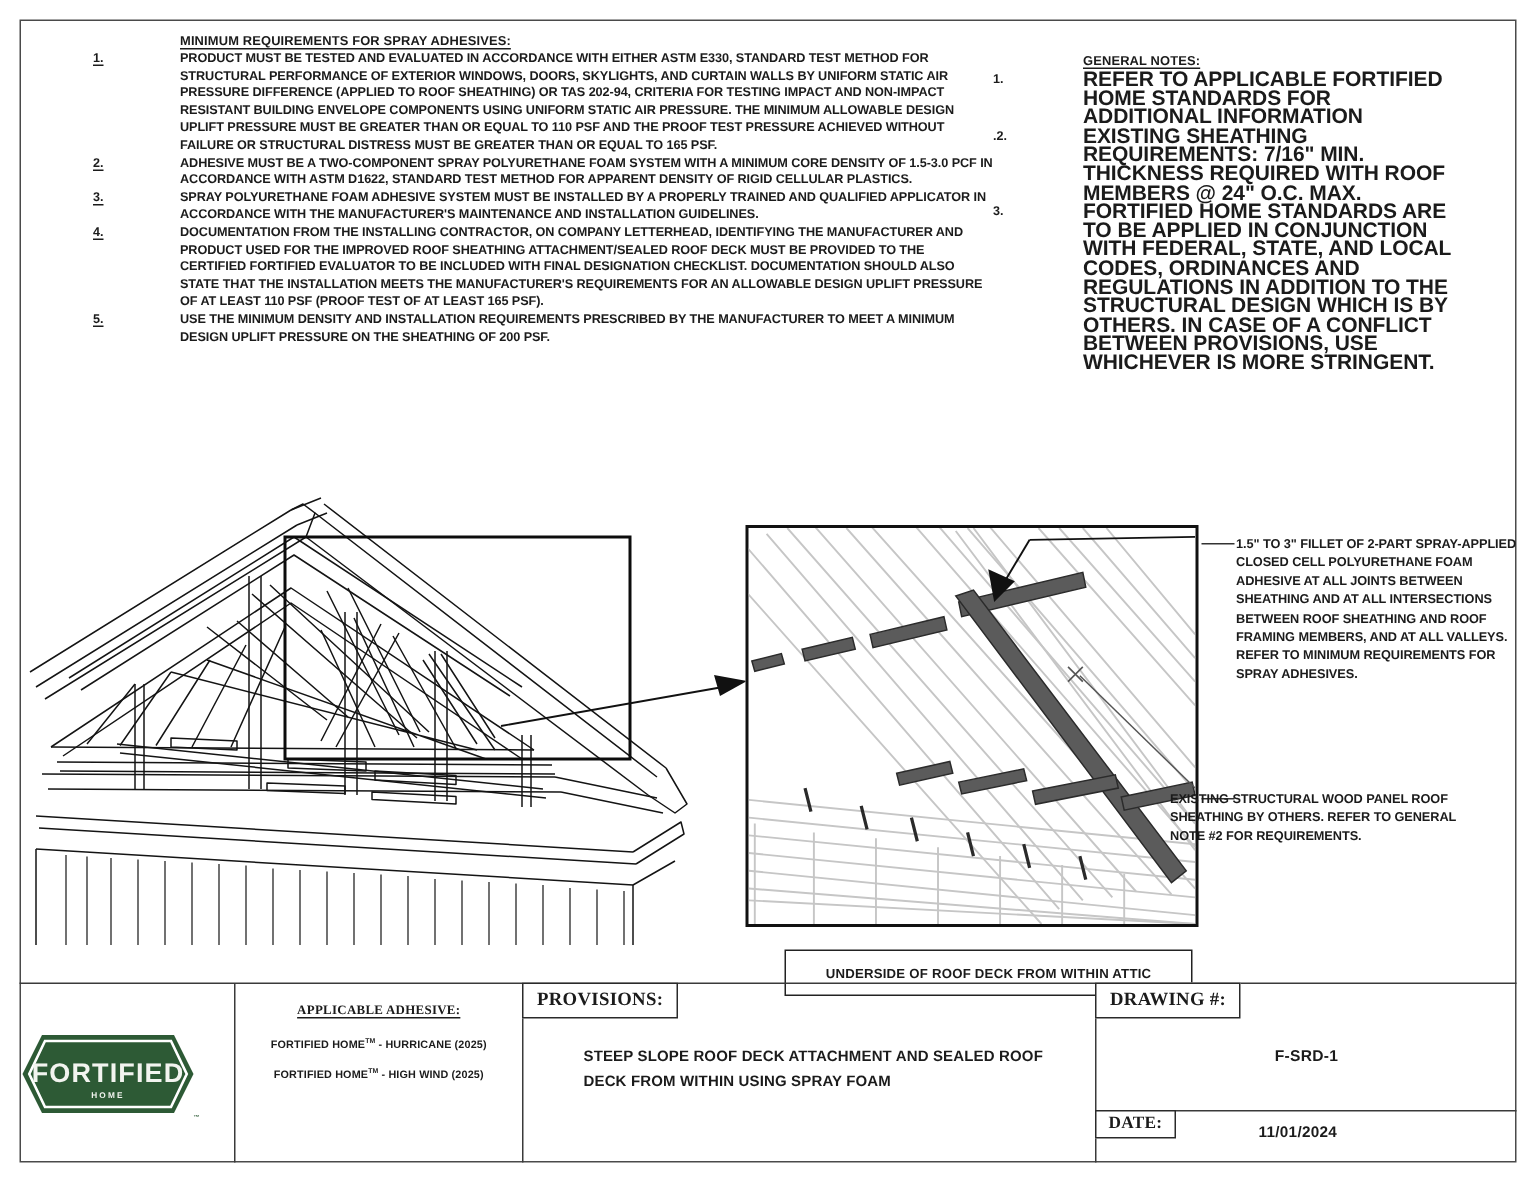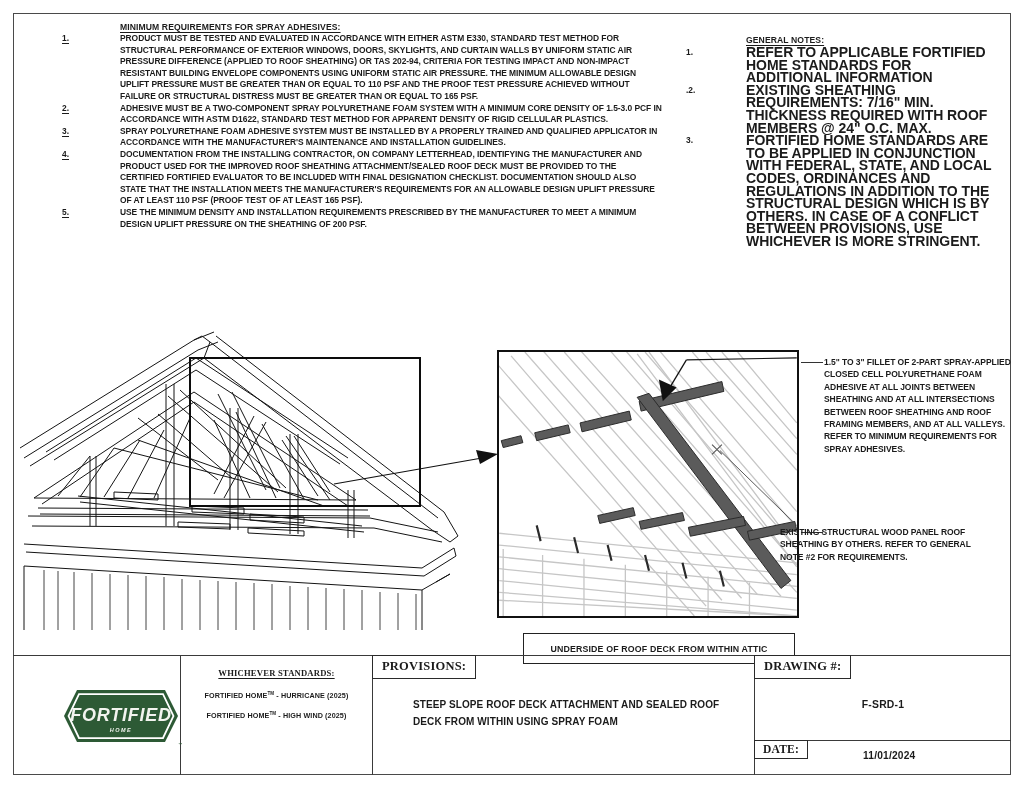--- a/index.html
+++ b/index.html
@@ -21,21 +21,21 @@
             line-height:11.6px;}
   .note-num.plain{text-decoration:none;}
   .note-txt{font-size:8.45px;line-height:11.6px;font-weight:600;
             letter-spacing:-.05px;}
   .note-txt.bold{font-weight:700;}
 
   #left-notes{left:62px;top:22px;width:600px;}
   #left-notes .note-head{margin-left:58px;}
   #left-notes .note-num{width:58px;flex:0 0 58px;}
 
-  #gen-notes{left:686px;top:35px;width:312px;}
+  #gen-notes{left:662px;top:35px;width:312px;}
   #gen-notes .note-head{margin-left:60px;}
   #gen-notes .note-num{width:60px;flex:0 0 60px;}
   #gen-notes .note-txt{line-height:12.6px;font-size:14px;}
   #gen-notes .note-num{line-height:12.6px;}
 
   
   #iso-draw{position:absolute;left:18px;top:330px;width:480px;height:312px;}
   #inset-panel{position:absolute;left:497px;top:350px;width:302px;height:268px;
                border:2.2px solid #111;box-sizing:border-box;background:#fff;
                overflow:hidden;}
@@ -51,22 +51,22 @@
   #callout-2{left:780px;top:526px;}
   .lead{position:absolute;height:1.3px;background:#333;}
   #lead-1{left:801px;top:362px;width:22px;}
   #lead-2{left:801px;top:532px;width:22px;}
 
   
   #title-block{position:absolute;left:13px;top:655px;width:998px;height:120px;
                border-top:1.7px solid #3a3a3a;box-sizing:border-box;
                display:flex;}
   .tb-cell{box-sizing:border-box;position:relative;}
-  #tb-logo{width:168px;border-right:1.7px solid #3a3a3a;
-           display:flex;align-items:center;justify-content:flex-end;font-style:italic;}
+  #tb-logo{width:144px;border-right:1.7px solid #3a3a3a;
+           display:flex;align-items:center;justify-content:flex-start;}
   #tb-std{width:192px;border-right:1.7px solid #3a3a3a;padding-top:12px;}
   #tb-desc{width:382px;border-right:1.7px solid #3a3a3a;}
   #tb-right{flex:1;display:flex;flex-direction:column;}
   #tb-dwg{flex:1;border-bottom:1.7px solid #3a3a3a;position:relative;}
   #tb-date{height:34px;position:relative;}
 
   .tb-tag{position:absolute;left:-1px;top:-1px;
           border:1.6px solid #2a2a2a;background:#fff;
           padding:3px 9px 4px 9px;
           font-family:"Liberation Serif","DejaVu Serif",serif;
@@ -286,21 +286,21 @@
         <path d="M30 4 L206 4 L232 56 L206 108 L30 108 L4 56 Z" fill="#2d5a35"></path>
         <path d="M34 12 L202 12 L223 56 L202 100 L34 100 L13 56 Z" fill="none" stroke="#ffffff" stroke-width="3.5"></path>
         <text x="118" y="66" text-anchor="middle" fill="#f2f4ef" font-family="'Liberation Sans',sans-serif" font-size="36" font-weight="700" letter-spacing="1.5">FORTIFIED</text>
         <text x="118" y="88" text-anchor="middle" fill="#f2f4ef" font-family="'Liberation Sans',sans-serif" font-size="11" font-weight="700" letter-spacing="3">HOME</text>
       </svg>
       <span class="logo-tm">™</span>
     </div>
   </div>
 
   <div class="tb-cell" id="tb-std">
-    <div class="std-title">WHICHEVER STANDARDS:</div>
+    <div class="std-title">APPLICABLE ADHESIVE:</div>
     <div class="std-line">
       <span>FORTIFIED HOME</span><sup>TM</sup><span> - HURRICANE (2025)</span>
     </div>
     <div class="std-line">
       <span>FORTIFIED HOME</span><sup>TM</sup><span> - HIGH WIND (2025)</span>
     </div>
   </div>
 
   <div class="tb-cell" id="tb-desc">
     <div class="tb-tag">PROVISIONS:</div>

